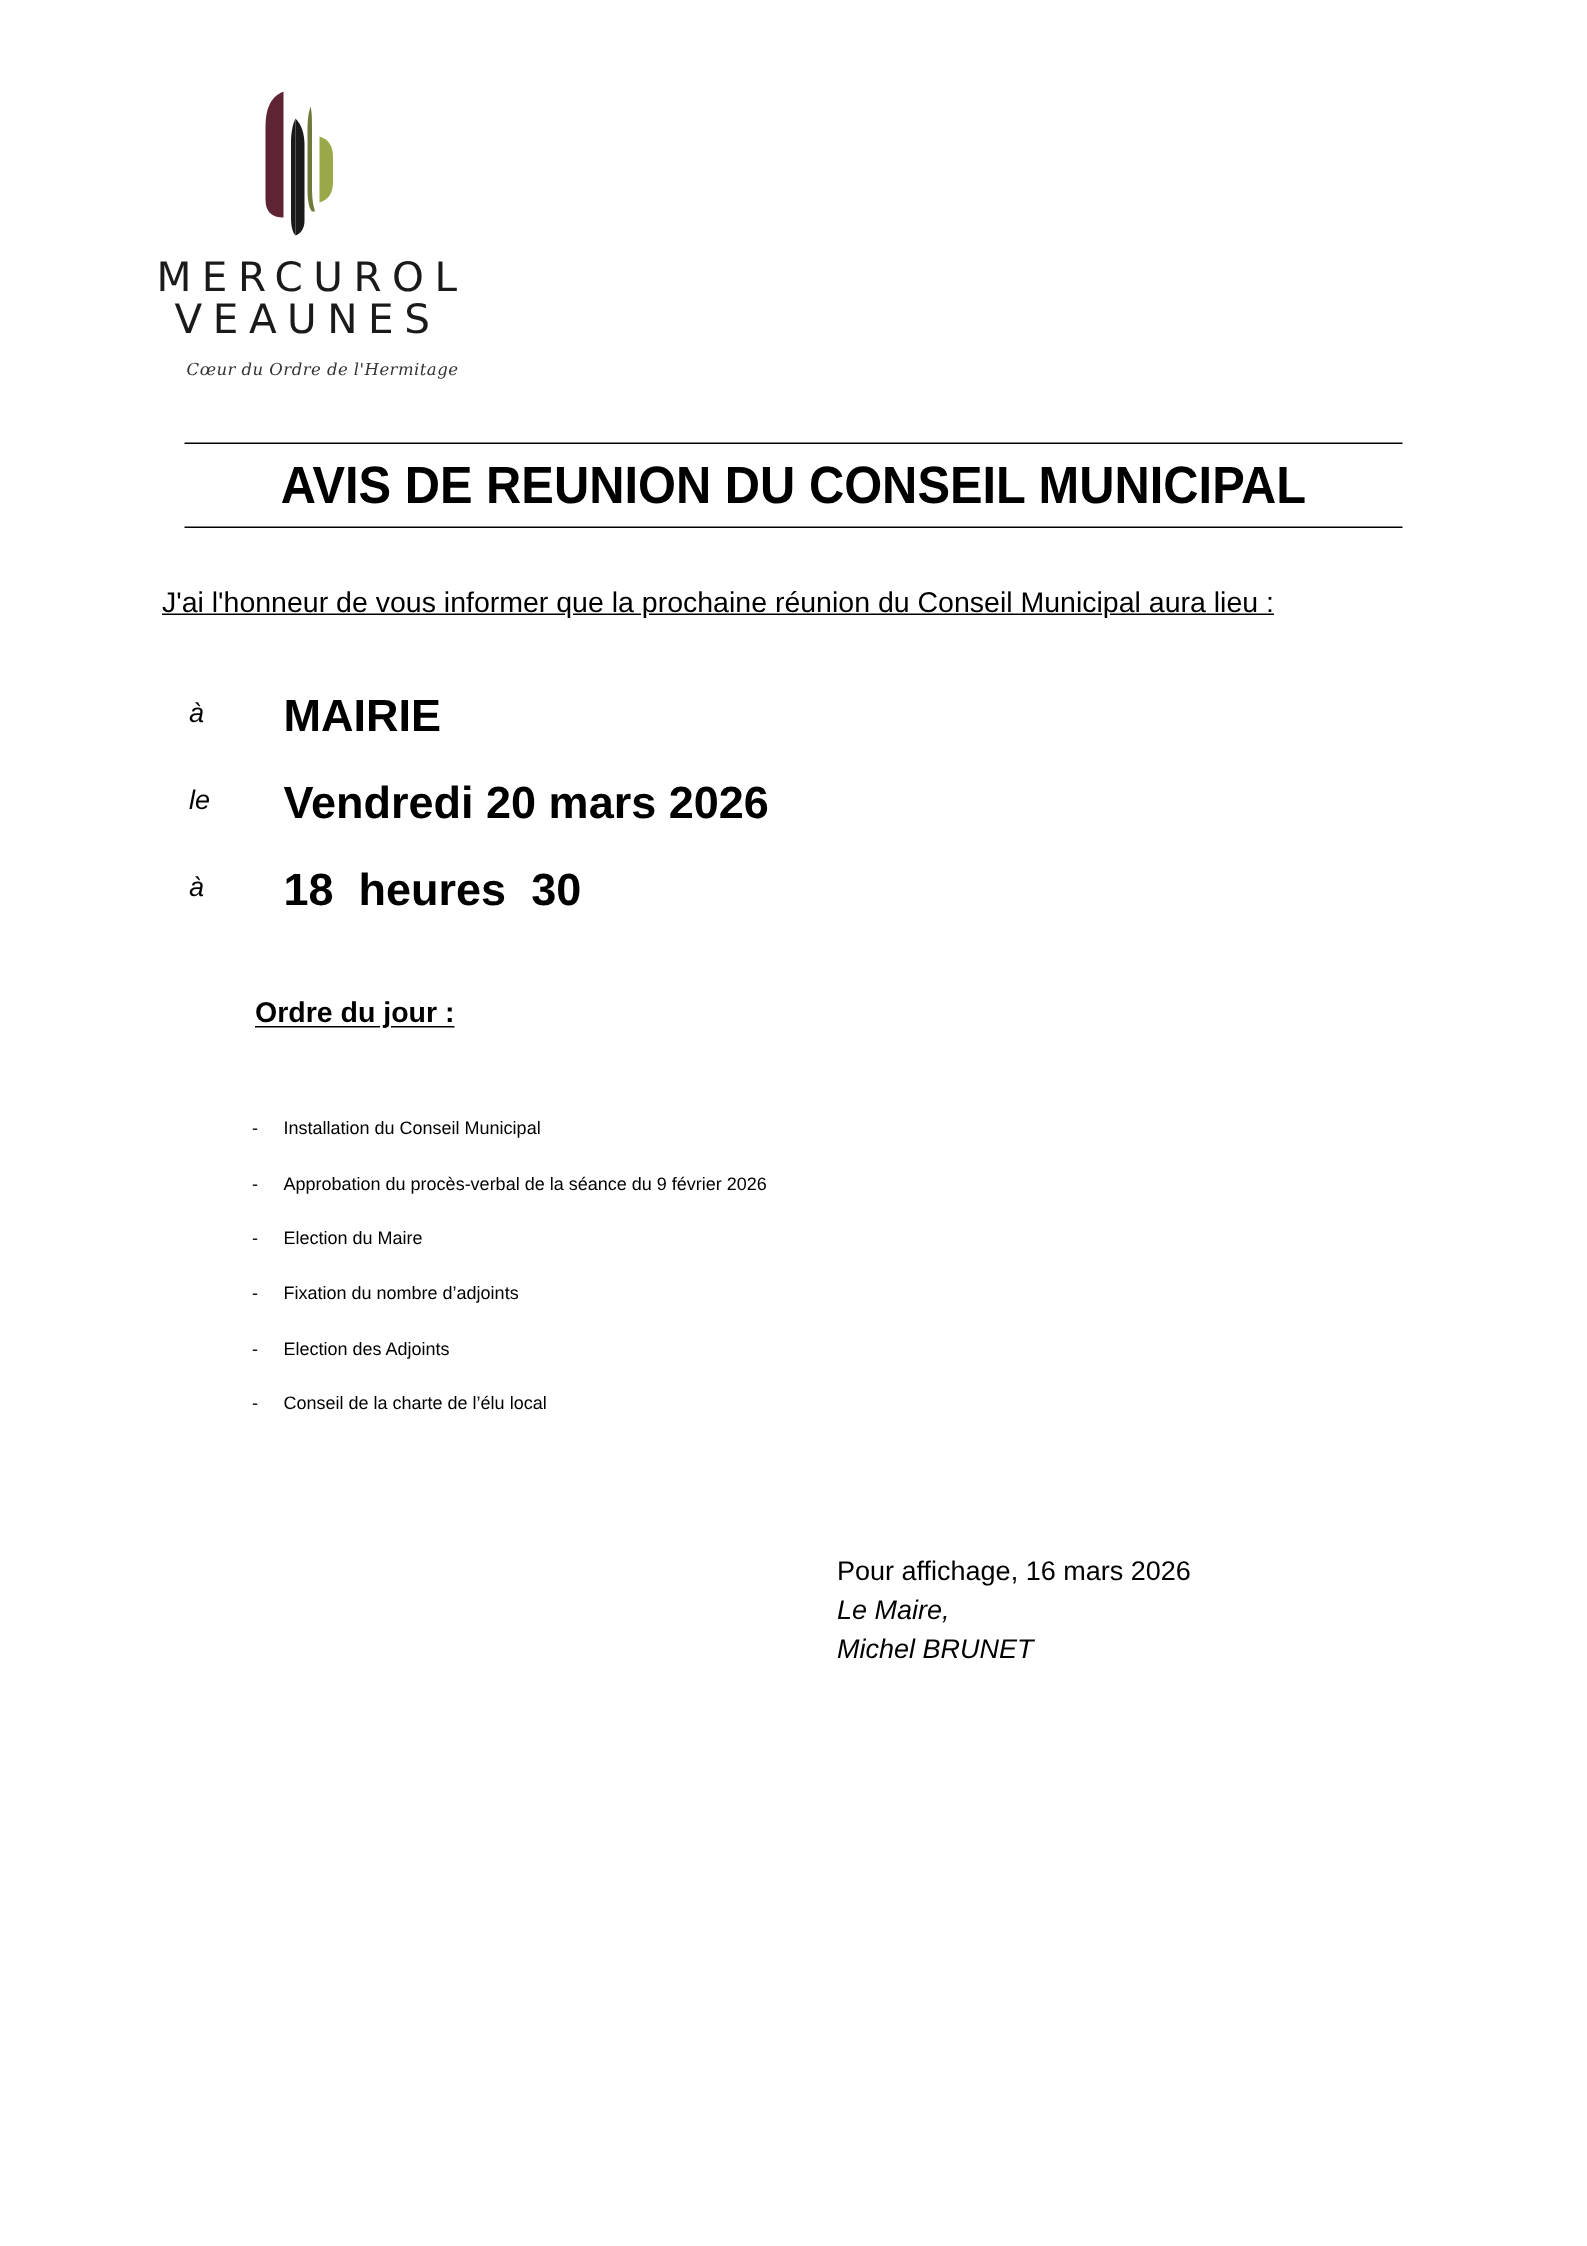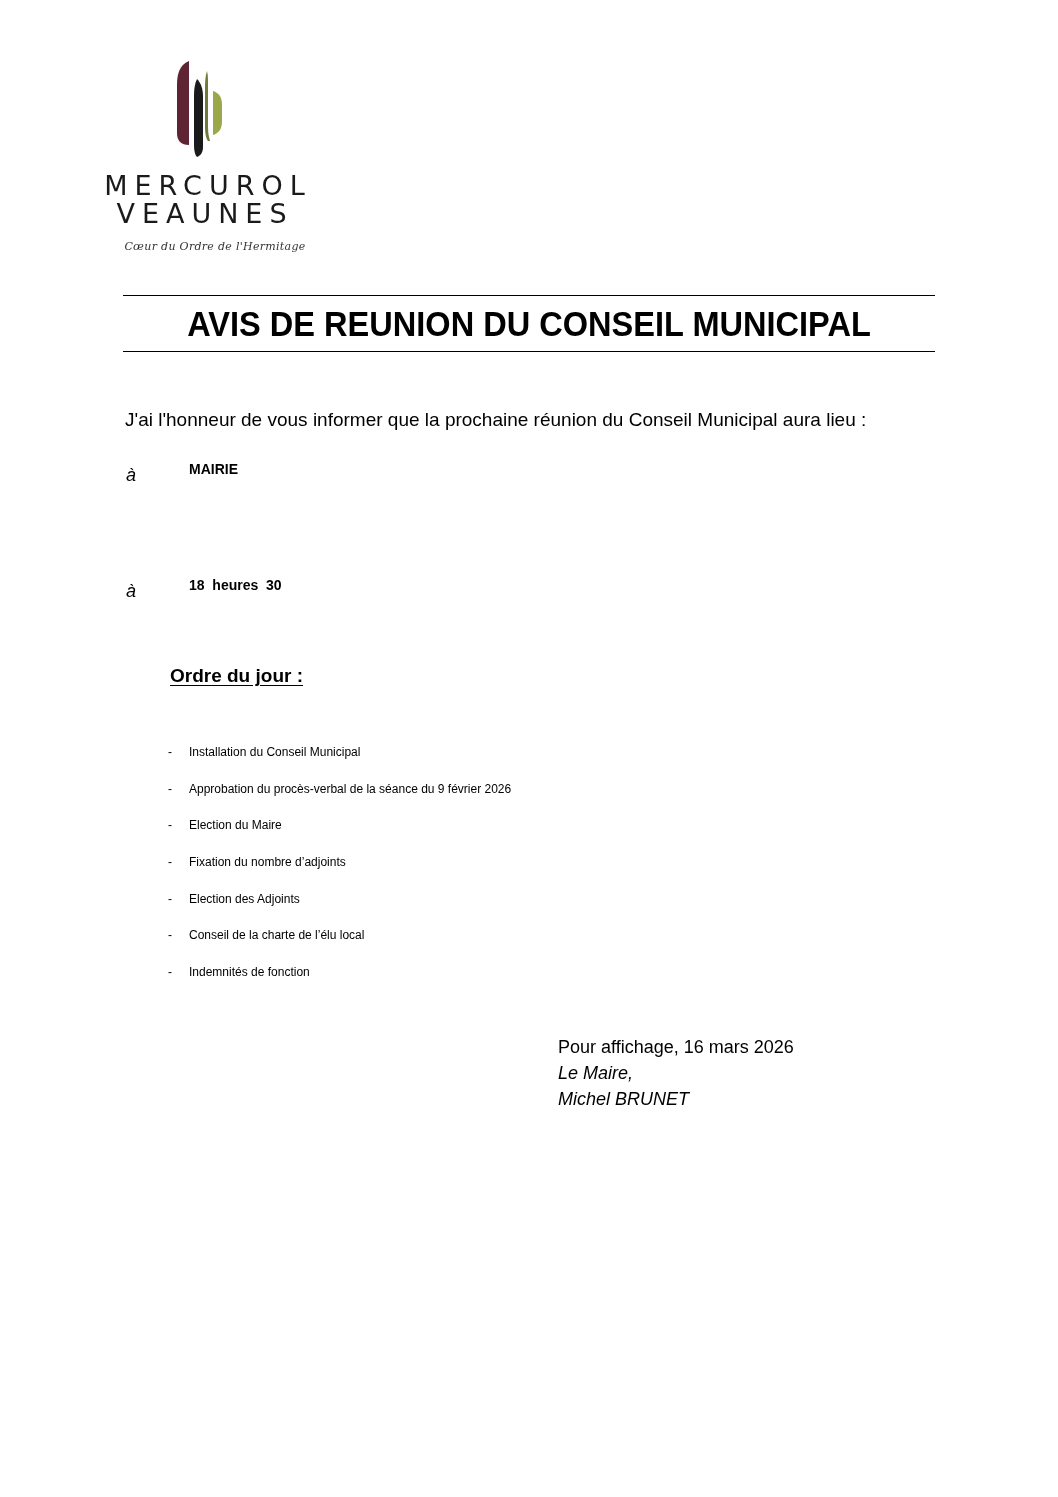--- a/index.html
+++ b/index.html
@@ -112,21 +112,21 @@
       left: 0;
       top: 4px;
       font-style: italic;
       font-size: 18px;
     }
     .detail-value {
       position: absolute;
       left: 63px;
       top: 0;
       font-weight: bold;
-      font-size: 14px;
+      font-size: 30px;
       white-space: pre;
     }
     .row-lieu { top: 461px; }
     .row-date { top: 519px; }
     .row-heure { top: 577px; }
 
     .agenda-heading {
       position: absolute;
       left: 126px;
       top: 665px;
@@ -186,26 +186,30 @@
     </svg>
     <div class="logo-name l1">MERCUROL</div>
     <div class="logo-name l2">VEAUNES</div>
     <div class="logo-tagline">Cœur du Ordre de l'Hermitage</div>
   </div>
 
   <div class="title-rule top"></div>
   <h1 class="doc-title" style="margin:0;">AVIS DE REUNION DU CONSEIL MUNICIPAL</h1>
   <div class="title-rule bottom"></div>
 
-  <p class="intro" style="margin:17px;">J'ai l'honneur de vous informer que la prochaine réunion du Conseil Municipal aura lieu :</p>
+  <p class="intro" style="margin:0;text-decoration:underline;">J'ai l'honneur de vous informer que la prochaine réunion du Conseil Municipal aura lieu :</p>
 
   <div class="detail-row row-lieu">
     <span class="detail-prefix">à</span>
     <span class="detail-value">MAIRIE</span>
   </div>
+  <div class="detail-row row-date">
+    <span class="detail-prefix">le</span>
+    <span class="detail-value">Vendredi 20 mars 2026</span>
+  </div>
   <div class="detail-row row-heure">
     <span class="detail-prefix">à</span>
     <span class="detail-value">18  heures  30</span>
   </div>
 
   <div class="agenda-heading">Ordre du jour :</div>
   <ul class="agenda-list">
     <li class="agenda-item">
       <span class="agenda-dash">-</span><span>Installation du Conseil Municipal</span>
     </li>
@@ -216,23 +220,20 @@
       <span class="agenda-dash">-</span><span>Election du Maire</span>
     </li>
     <li class="agenda-item">
       <span class="agenda-dash">-</span><span>Fixation du nombre d’adjoints</span>
     </li>
     <li class="agenda-item">
       <span class="agenda-dash">-</span><span>Election des Adjoints</span>
     </li>
     <li class="agenda-item">
       <span class="agenda-dash">-</span><span>Conseil de la charte de l’élu local</span>
-    </li>
-    <li class="agenda-item">
-      <span class="agenda-dash">-</span><span>Indemnités de fonction</span>
     </li>
   </ul>
 
   <div class="signature">
     <span class="line">Pour affichage, 16 mars 2026</span>
     <span class="line italic">Le Maire,</span>
     <span class="line italic">Michel BRUNET</span>
   </div>
 
 </div>

